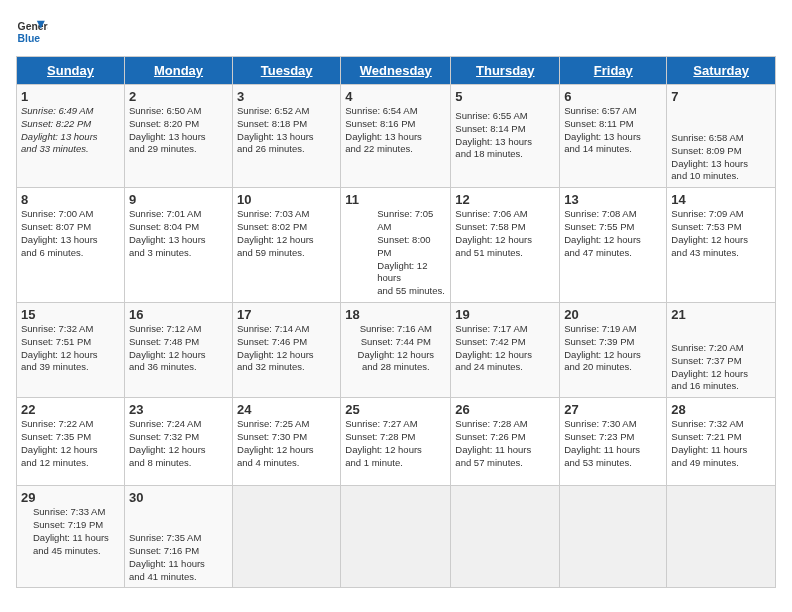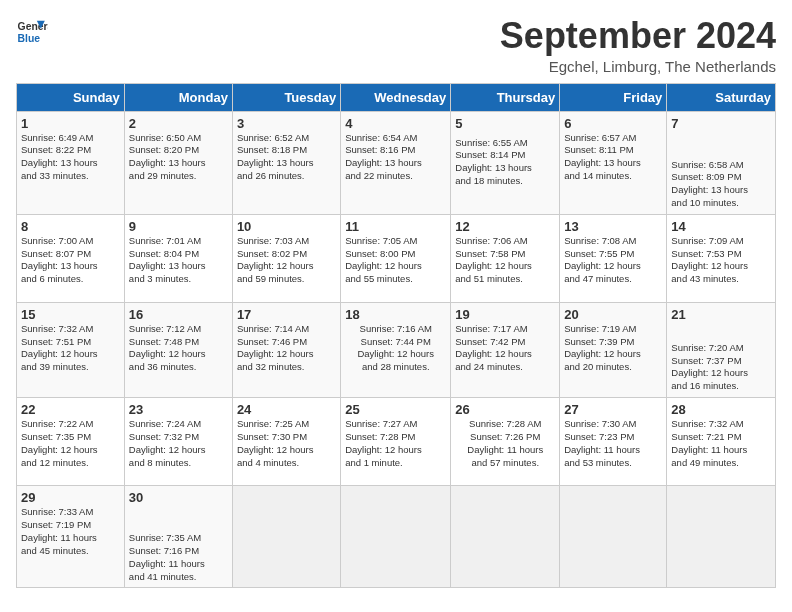--- a/index.html
+++ b/index.html
@@ -47,22 +47,23 @@
       width: 100%;
       border-collapse: collapse;
       margin-top: 8px;
     }
     .calendar thead th {
       background: #1a6ab5;
       color: #fff;
       font-size: 13px;
       font-weight: bold;
       padding: 6px 4px;
-      text-align: right;
+      text-align: center;
       border: 1px solid #ccc;
+      text-decoration: underline;
     }
     .calendar tbody td {
       vertical-align: top;
       border: 1px solid #ccc;
       padding: 4px 4px;
       width: 113px;
       height: 88px;
       font-size: 10px;
       color: #333;
       background: #fff;
@@ -94,43 +95,39 @@
 
 <div class="container">
   <div class="header-row">
     <div class="logo">
       <svg class="logo-icon" viewBox="0 0 40 40" xmlns="http://www.w3.org/2000/svg">
         <text x="2" y="18" font-size="13" font-weight="bold" fill="#333">General</text>
         <text x="2" y="32" font-size="13" font-weight="bold" fill="#1a6ab5">Blue</text>
         <polygon points="28,8 38,8 33,18" fill="#1a6ab5" transform="translate(-2, -2)"></polygon>
       </svg>
     </div>
-    <div class="title-block">
-      <div class="month-title">September 2024</div>
-      <div class="subtitle">Egchel, Limburg, The Netherlands</div>
-    </div>
   </div>
 
   <table class="calendar">
     <thead>
       <tr id="days-header">
           <th>Sunday</th>
           <th>Monday</th>
           <th>Tuesday</th>
           <th>Wednesday</th>
           <th>Thursday</th>
           <th>Friday</th>
           <th>Saturday</th>
         </tr>
     </thead>
     <tbody id="calendar-body">
         <tr>
           <td>
             <span class="day-num">1</span>
-            <div class="day-info" style="white-space: pre-line;">Sunrise: 6:49 AM
+            <div class="day-info" style="white-space: pre-line; font-style: italic;">Sunrise: 6:49 AM
 Sunset: 8:22 PM
 Daylight: 13 hours
 and 33 minutes.</div>
           </td>
           <td>
             <span class="day-num">2</span>
             <div class="day-info" style="white-space: pre-line;">Sunrise: 6:50 AM
 Sunset: 8:20 PM
 Daylight: 13 hours
 and 29 minutes.</div>
@@ -188,21 +185,21 @@
           </td>
           <td>
             <span class="day-num">10</span>
             <div class="day-info" style="white-space: pre-line;">Sunrise: 7:03 AM
 Sunset: 8:02 PM
 Daylight: 12 hours
 and 59 minutes.</div>
           </td>
           <td>
             <span class="day-num">11</span>
-            <div class="day-info" style="white-space: pre-line;">Sunrise: 7:05 AM
+            <div class="day-info" style="white-space: pre-line; margin-left: 32px;">Sunrise: 7:05 AM
 Sunset: 8:00 PM
 Daylight: 12 hours
 and 55 minutes.</div>
           </td>
           <td>
             <span class="day-num">12</span>
             <div class="day-info" style="white-space: pre-line;">Sunrise: 7:06 AM
 Sunset: 7:58 PM
 Daylight: 12 hours
 and 51 minutes.</div>
@@ -297,21 +294,21 @@
           </td>
           <td>
             <span class="day-num">25</span>
             <div class="day-info" style="white-space: pre-line;">Sunrise: 7:27 AM
 Sunset: 7:28 PM
 Daylight: 12 hours
 and 1 minute.</div>
           </td>
           <td>
             <span class="day-num">26</span>
-            <div class="day-info" style="white-space: pre-line; text-align: center;">Sunrise: 7:28 AM
+            <div class="day-info" style="white-space: pre-line;">Sunrise: 7:28 AM
 Sunset: 7:26 PM
 Daylight: 11 hours
 and 57 minutes.</div>
           </td>
           <td>
             <span class="day-num">27</span>
             <div class="day-info" style="white-space: pre-line;">Sunrise: 7:30 AM
 Sunset: 7:23 PM
 Daylight: 11 hours
 and 53 minutes.</div>
@@ -320,21 +317,21 @@
             <span class="day-num">28</span>
             <div class="day-info" style="white-space: pre-line;">Sunrise: 7:32 AM
 Sunset: 7:21 PM
 Daylight: 11 hours
 and 49 minutes.</div>
           </td>
         </tr>
         <tr>
           <td>
             <span class="day-num">29</span>
-            <div class="day-info" style="white-space: pre-line;">Sunrise: 7:33 AM
+            <div class="day-info" style="white-space: pre-line; margin-left: 12px;">Sunrise: 7:33 AM
 Sunset: 7:19 PM
 Daylight: 11 hours
 and 45 minutes.</div>
           </td>
           <td>
             <span class="day-num">30</span>
             <div class="day-info" style="white-space: pre-line; margin-top: 27px;">Sunrise: 7:35 AM
 Sunset: 7:16 PM
 Daylight: 11 hours
 and 41 minutes.</div>

